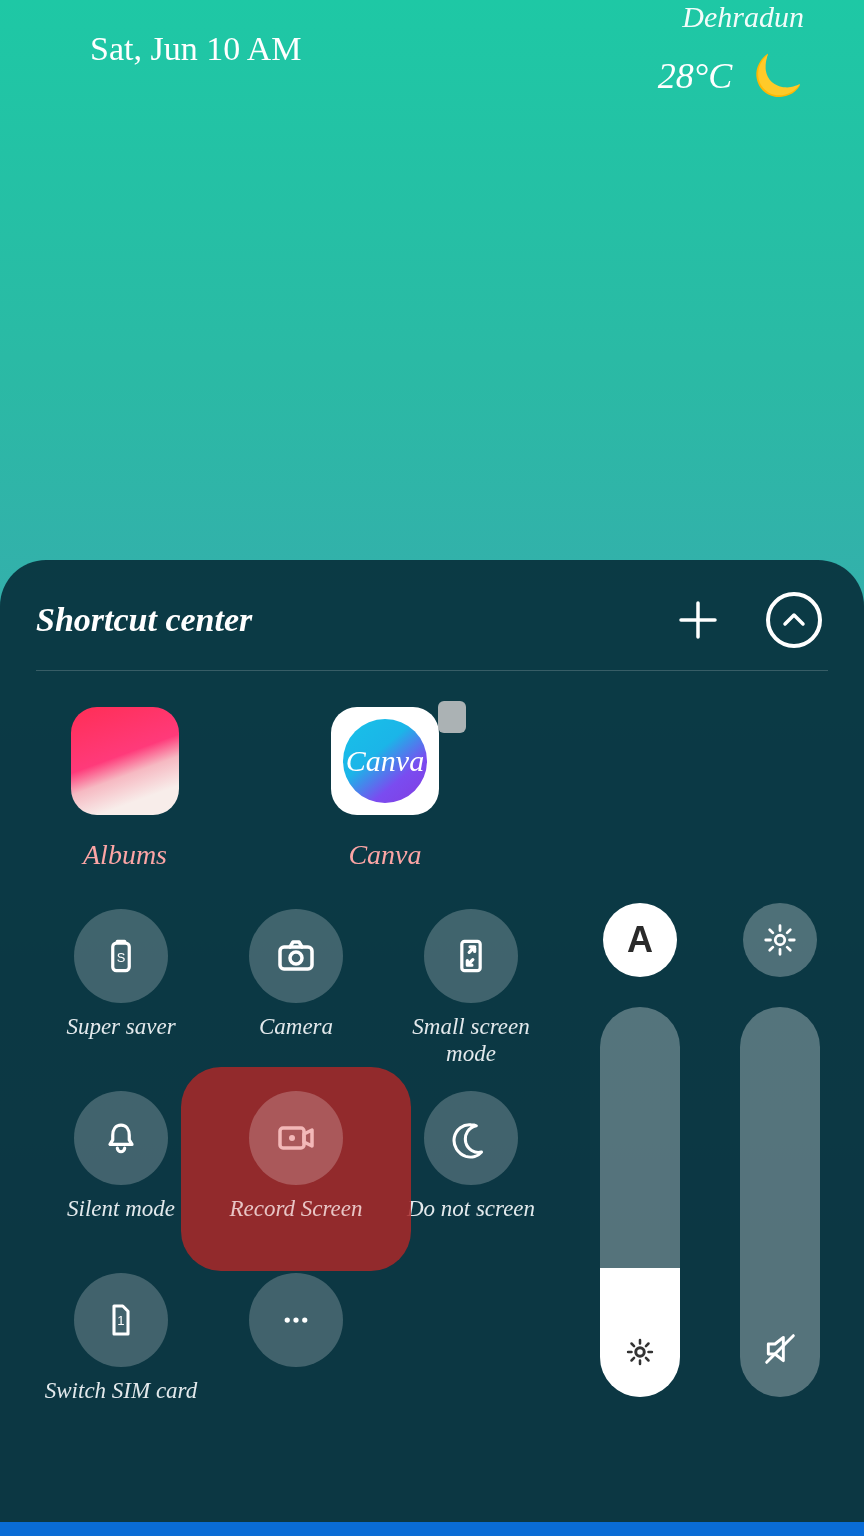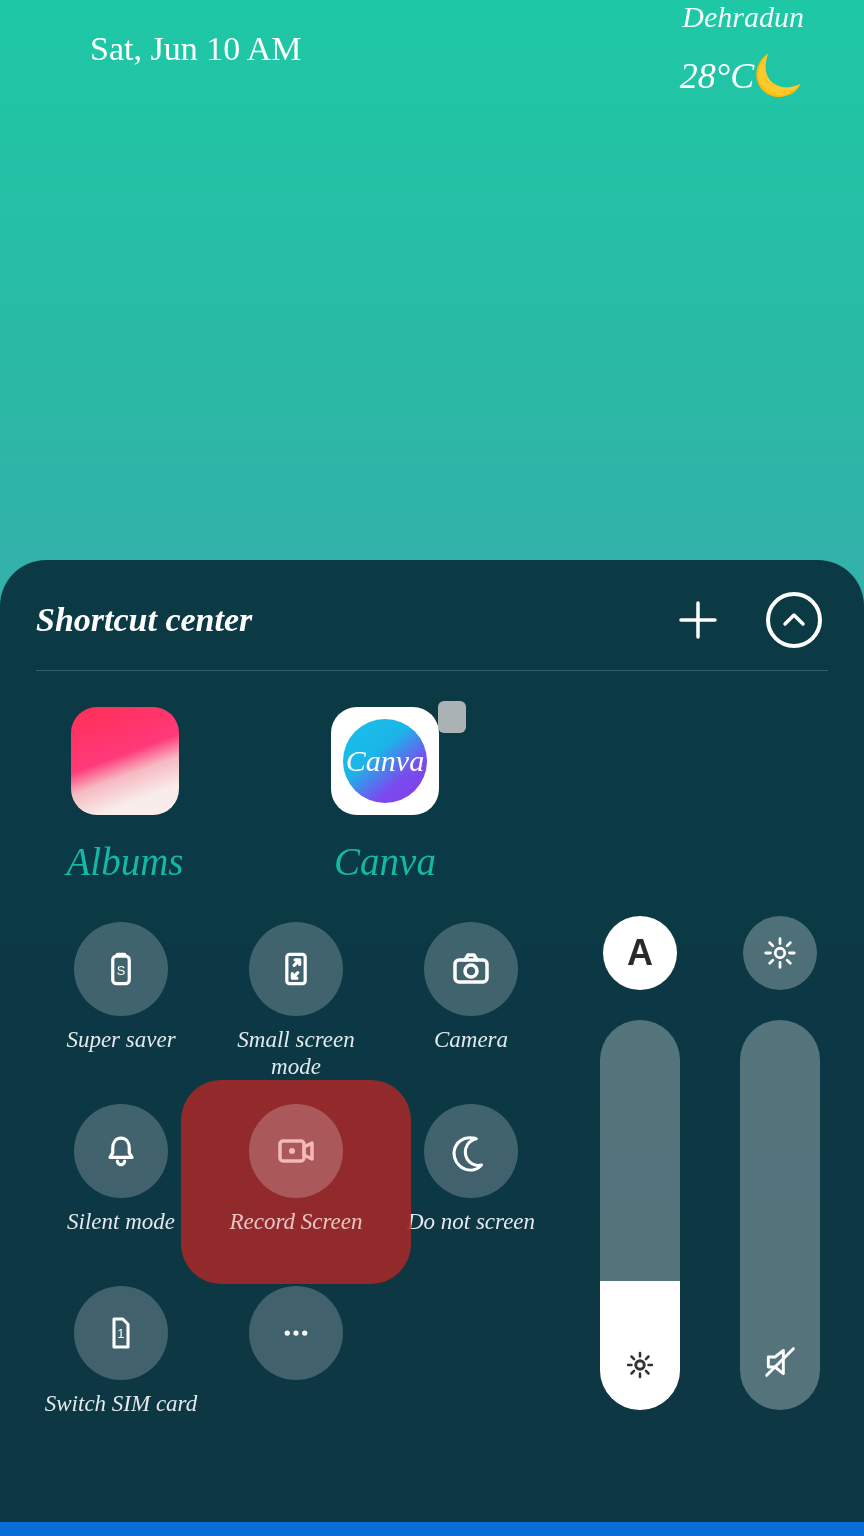--- a/index.html
+++ b/index.html
@@ -8,21 +8,21 @@
     background: linear-gradient(180deg, #1EC8A5 0%, #2BB9A5 25%, #3AA9B0 50%, #3E8E9E 80%);
     position: relative;
     color: #fff;
   }
   
   .top-area { position: absolute; top: 0; left: 0; right: 0; padding: 0 40px; }
   .top-left { position: absolute; left: 70px; top: -30px; font-weight: 400; }
   .top-left .date { font-size: 34px; margin-top: 60px; margin-left: 20px; }
   .top-right { position: absolute; right: 60px; top: 0; text-align: right; }
   .top-right .city { font-size: 30px; font-style: italic; margin-bottom: 18px; opacity: 0.95; }
-  .top-right .temp-row { display: flex; align-items: center; justify-content: flex-end; }
+  .top-right .temp-row { display: flex; align-items: center; justify-content: flex-end; gap: 22px; }
   .top-right .temp { font-size: 36px; font-style: italic; }
   .wicon { font-size: 40px; color: #F8C23A; transform: scaleX(-1); display:inline-block; text-shadow:none; }
 
   
   .panel {
     position: absolute;
     left: 0; right: 0; bottom: 14px;
     top: 560px;
     background: rgba(8, 48, 60, 0.92);
     border-radius: 46px 46px 0 0;
@@ -33,21 +33,21 @@
   .panel-actions { display: flex; align-items: center; gap: 40px; }
   .plus { width: 56px; height: 56px; display:flex; align-items:center; justify-content:center; }
   .plus svg { width: 46px; height: 46px; }
   .caret { width: 56px; height: 56px; border: 4px solid #fff; border-radius: 50%; display:flex; align-items:center; justify-content:center; }
   .caret svg { width: 28px; height: 28px; }
 
   
   .apps-row { display: flex; gap: 110px; padding: 36px 14px 14px 14px; }
   .app { width: 150px; display:flex; flex-direction:column; align-items:center; gap: 24px; }
   .app-icon { width: 108px; height: 108px; border-radius: 26px; background: #fff; position: relative; overflow: hidden; }
-  .app-label { font-size: 39px; font-style: italic; color: #14b8a6; }
+  .app-label { font-size: 28px; font-style: italic; color: #fca5a5; }
   .albums-bg { background: linear-gradient(160deg, #FF2E55 0%, #FF3A7A 45%, #F6B9C2 60%, #F8EDEA 80%); }
   .canva-outer { background:#fff; display:flex; align-items:center; justify-content:center; }
   .canva-circle { width: 84px; height: 84px; border-radius:50%; background: linear-gradient(140deg, #18C1E8 0%, #1BB5E8 40%, #7A4CF0 70%, #823CE0 100%); display:flex; align-items:center; justify-content:center; color:#fff; font-family: 'Brush Script MT', cursive; font-size: 30px; font-style: italic; }
   .lock-badge { position:absolute; top:-6px; right:-6px; width:28px; height:32px; background:rgba(200,200,200,0.85); border-radius:6px; }
 
   
   .grid-area { display:flex; padding-top: 18px; }
   .toggle-grid { width: 520px; }
   .toggle-row { display:flex; justify-content: space-between; padding: 6px 0; }
   .toggle-cell { width: 170px; display:flex; flex-direction:column; align-items:center; gap: 10px; position:relative; }
@@ -130,36 +130,36 @@
             <svg viewBox="0 0 48 48" width="44" height="44">
                 <rect x="15" y="10" width="18" height="30" rx="4"></rect>
                 <path d="M20 8h8"></path>
                 <text x="24" y="31" text-anchor="middle" font-size="14" fill="#fff" stroke="none" font-family="sans-serif">S</text>
               </svg>
           </div>
           <div class="toggle-label">Super saver</div>
         </div>
         <div class="toggle-cell">
           <div class="toggle-btn">
-            <svg viewBox="0 0 48 48" width="44" height="44">
-                <rect x="14" y="8" width="20" height="32" rx="3"></rect>
-                <path d="M28 14l-6 6M28 14v5M28 14h-5M20 34l6-6M20 34v-5M20 34h5"></path>
-              </svg>
-          </div>
-          <div class="toggle-label">Small screen mode</div>
-        </div>
-        <div class="toggle-cell">
-          <div class="toggle-btn">
             <svg viewBox="0 0 48 48" width="48" height="48">
                 <rect x="8" y="15" width="32" height="22" rx="4"></rect>
                 <path d="M18 15l3-5h6l3 5"></path>
                 <circle cx="24" cy="26" r="6"></circle>
               </svg>
           </div>
           <div class="toggle-label">Camera</div>
+        </div>
+        <div class="toggle-cell">
+          <div class="toggle-btn">
+            <svg viewBox="0 0 48 48" width="44" height="44">
+                <rect x="14" y="8" width="20" height="32" rx="3"></rect>
+                <path d="M28 14l-6 6M28 14v5M28 14h-5M20 34l6-6M20 34v-5M20 34h5"></path>
+              </svg>
+          </div>
+          <div class="toggle-label">Small screen mode</div>
         </div>
       </div>
 
       <div class="toggle-row">
         <div class="toggle-cell">
           <div class="toggle-btn">
             <svg viewBox="0 0 48 48" width="44" height="44">
                 <path d="M24 10c-6 0-9 5-9 11v5l-3 5h24l-3-5v-5c0-6-3-11-9-11z"></path>
                 <path d="M20 35c0 2 2 4 4 4s4-2 4-4"></path>
               </svg>

